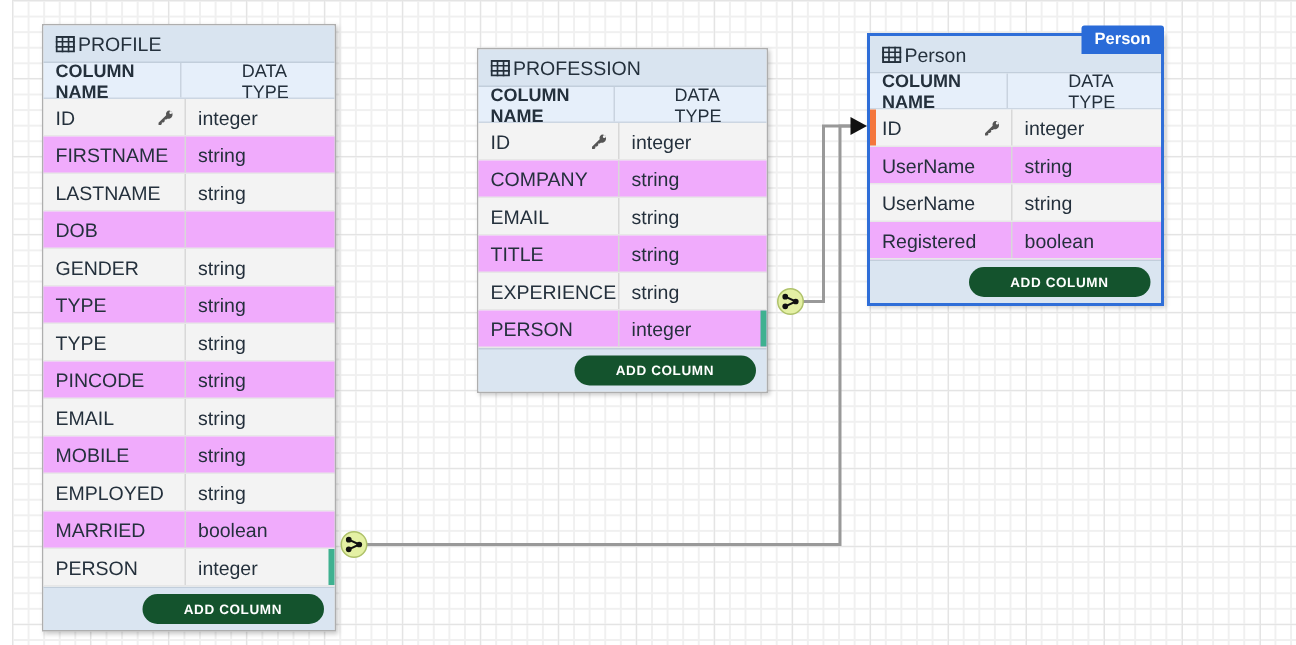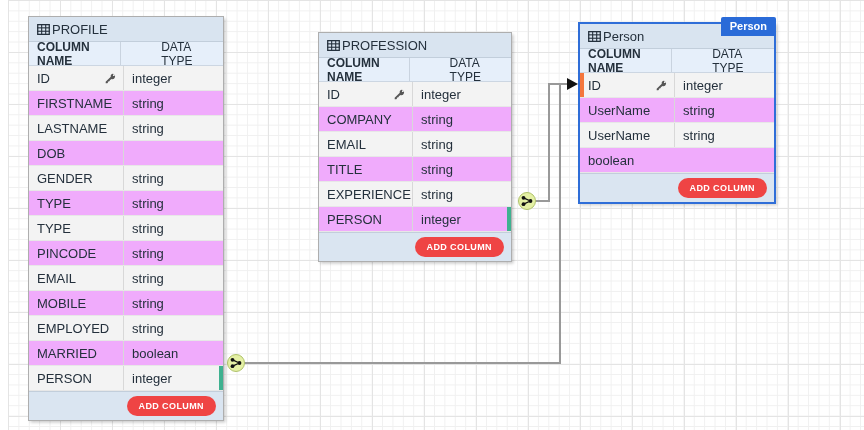--- a/index.html
+++ b/index.html
@@ -47,23 +47,23 @@
   .cell.type{padding-left:8px; flex:1;}
 
   .flag-green::after{content:''; position:absolute; right:0; top:0; bottom:0; width:4px; background:#3fb190;}
   .flag-orange::before{content:''; position:absolute; left:0; top:0; bottom:0; width:4px; background:#f4763c;}
 
   .card-foot{
     height:28px; background:#dae5f1; border-top:1px solid #c2cedb;
     display:flex; align-items:center; justify-content:flex-end; padding:0 7px;
   }
   .addcol{
-    background:#ef4444; color:#fff; border:none; border-radius:10px;
+    background:#14532d; color:#fff; border:none; border-radius:10px;
     font-family:inherit; font-size:9px; font-weight:bold; letter-spacing:.4px;
-    padding:5px 12px; cursor:pointer;
+    padding:5px 28px; cursor:pointer;
   }
   .badge{
     position:absolute; top:-7px; right:-2px; z-index:3;
     background:#2a6bd8; color:#fff; font-size:11px; font-weight:bold;
     padding:3px 9px 4px; border-radius:2px 2px 0 0;
   }
   .key{display:flex; align-items:center;}
 </style>
 </head>
 <body>
@@ -343,20 +343,24 @@
 
         <div class="row">
           <div class="cell name">
             <span>UserName</span>
 
           </div>
           <div class="cell type">string</div>
         </div>
 
         <div class="row">
+          <div class="cell name">
+            <span>Registered</span>
+
+          </div>
           <div class="cell type">boolean</div>
         </div>
       </div>
     <div class="card-foot">
       <button class="addcol">ADD COLUMN</button>
     </div>
   </div>
 
 </div>
 

